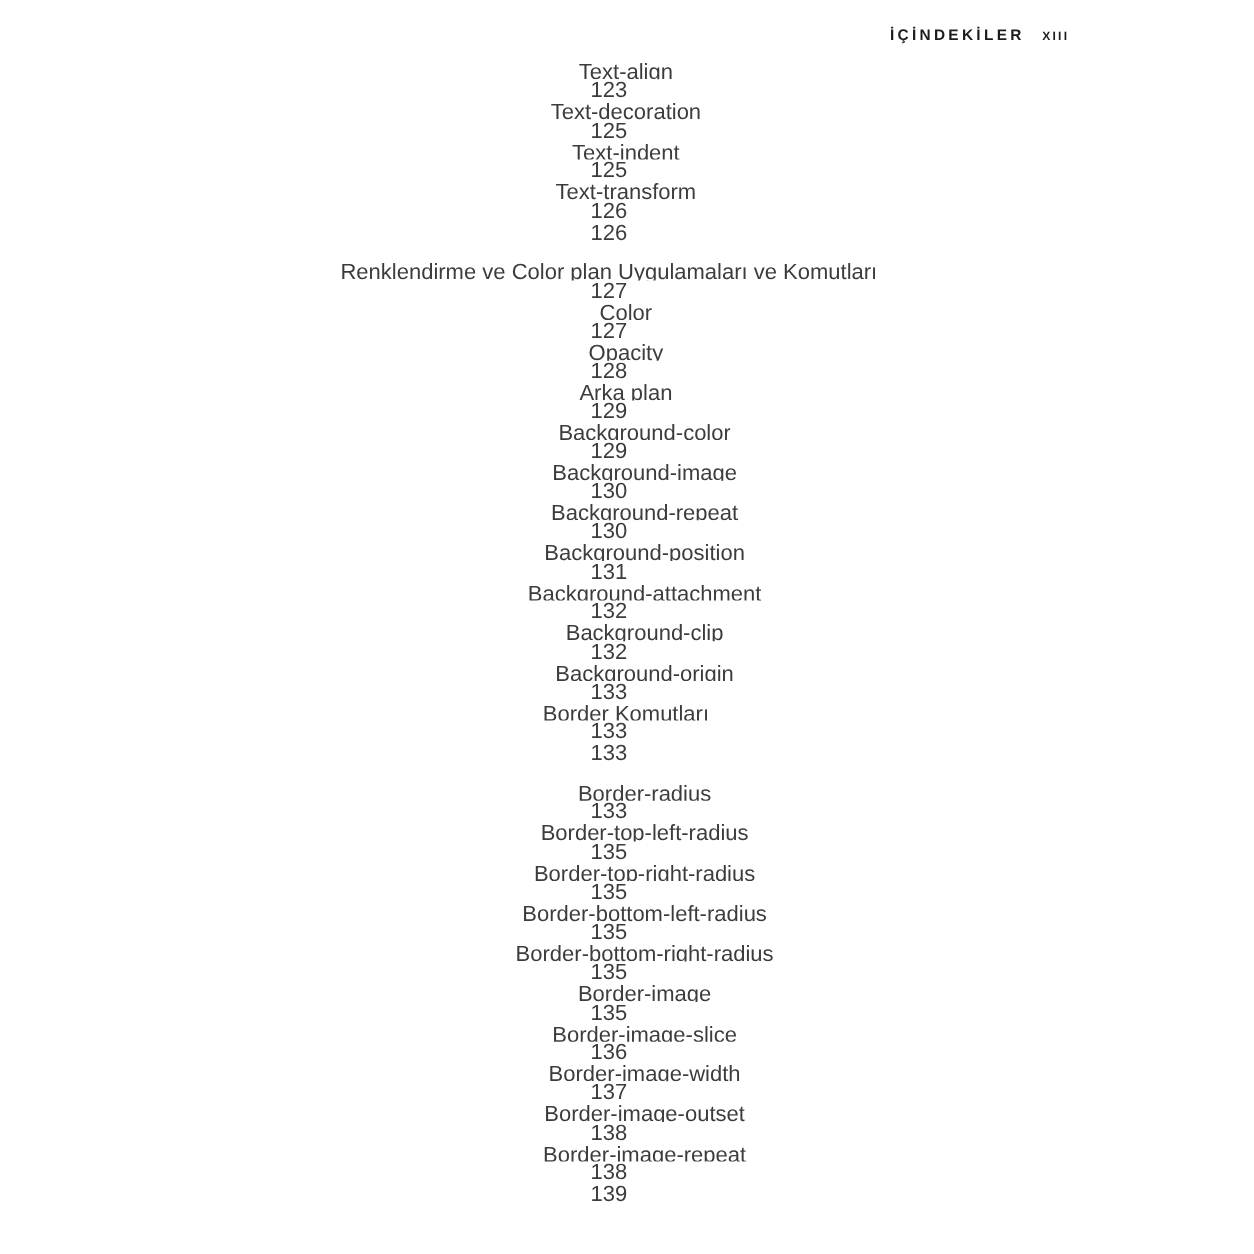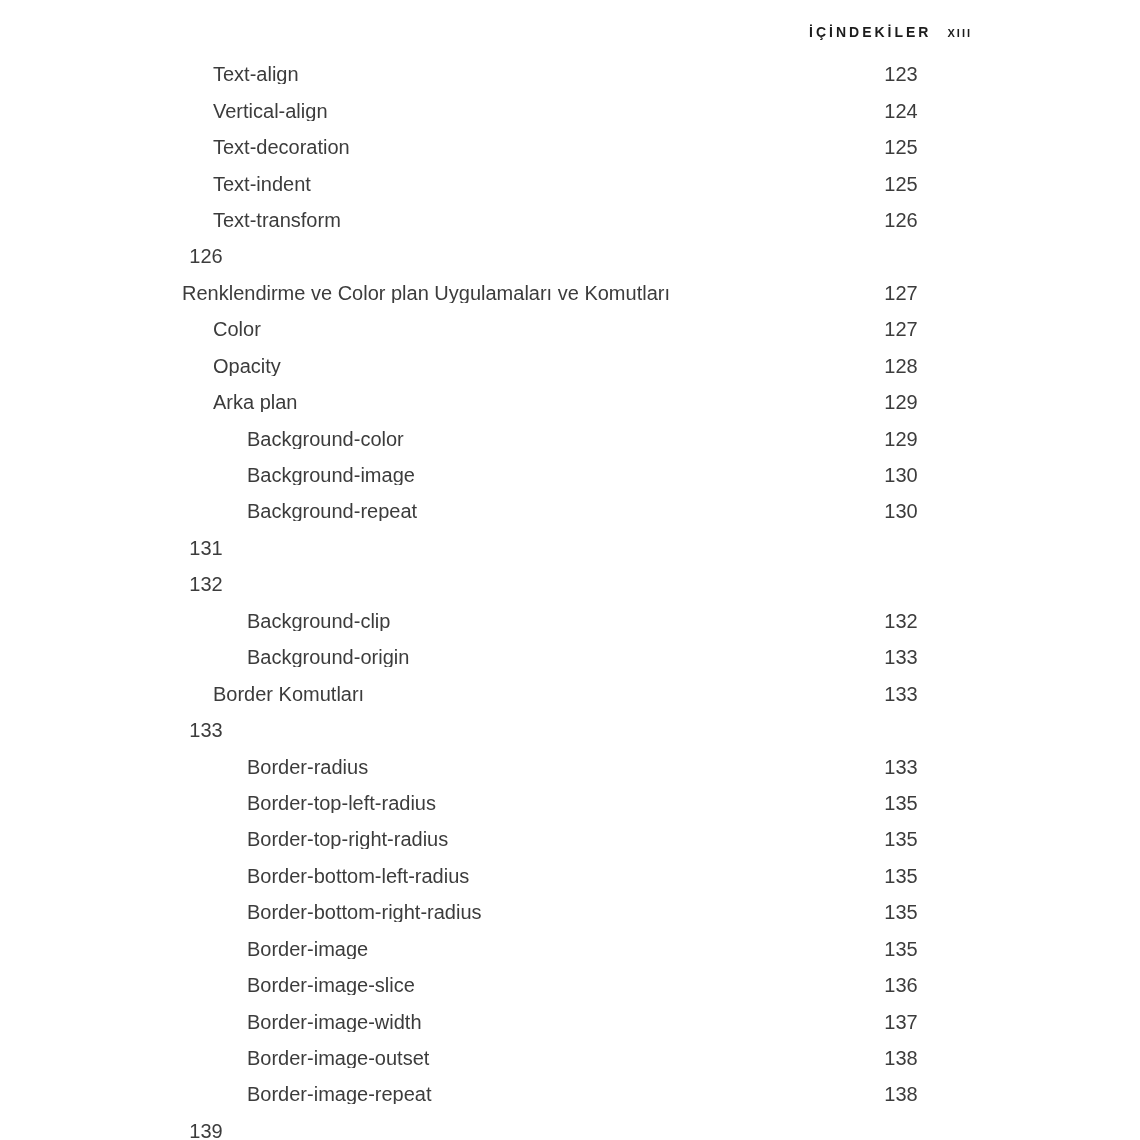--- a/index.html
+++ b/index.html
@@ -47,20 +47,21 @@
     left:182px;
     right:215px;
   }
   .toc-row{
     height:36.45px;
     display:flex;
     align-items:center;
     color:var(--text);
     font-size:20px;
     line-height:1;
+    flex-direction:column;
   }
   .toc-label{
     flex:1 1 auto;
     white-space:nowrap;
     overflow:hidden;
   }
   .level-1 .toc-label{ padding-left:0; }
   .level-2 .toc-label{ padding-left:31px; }
   .level-3 .toc-label{ padding-left:65px; }
   .toc-page{
@@ -74,24 +75,20 @@
 <body>
 
 <div class="running-head">
   <span class="rh-title">İÇİNDEKİLER</span><span class="rh-pagenum">XIII</span>
 </div>
 
 <div class="toc" id="toc">
     <div class="toc-row level-2">
     <span class="toc-label">Text-align</span>
     <span class="toc-page">123</span>
-  </div>
-    <div class="toc-row level-2">
-    <span class="toc-label">Vertical-align</span>
-    <span class="toc-page">124</span>
   </div>
     <div class="toc-row level-2">
     <span class="toc-label">Text-decoration</span>
     <span class="toc-page">125</span>
   </div>
     <div class="toc-row level-2">
     <span class="toc-label">Text-indent</span>
     <span class="toc-page">125</span>
   </div>
     <div class="toc-row level-2">
@@ -123,23 +120,25 @@
   </div>
     <div class="toc-row level-3">
     <span class="toc-label">Background-image</span>
     <span class="toc-page">130</span>
   </div>
     <div class="toc-row level-3">
     <span class="toc-label">Background-repeat</span>
     <span class="toc-page">130</span>
   </div>
     <div class="toc-row level-3">
+    <span class="toc-label">Background-position</span>
     <span class="toc-page">131</span>
   </div>
     <div class="toc-row level-3">
+    <span class="toc-label">Background-attachment</span>
     <span class="toc-page">132</span>
   </div>
     <div class="toc-row level-3">
     <span class="toc-label">Background-clip</span>
     <span class="toc-page">132</span>
   </div>
     <div class="toc-row level-3">
     <span class="toc-label">Background-origin</span>
     <span class="toc-page">133</span>
   </div>

